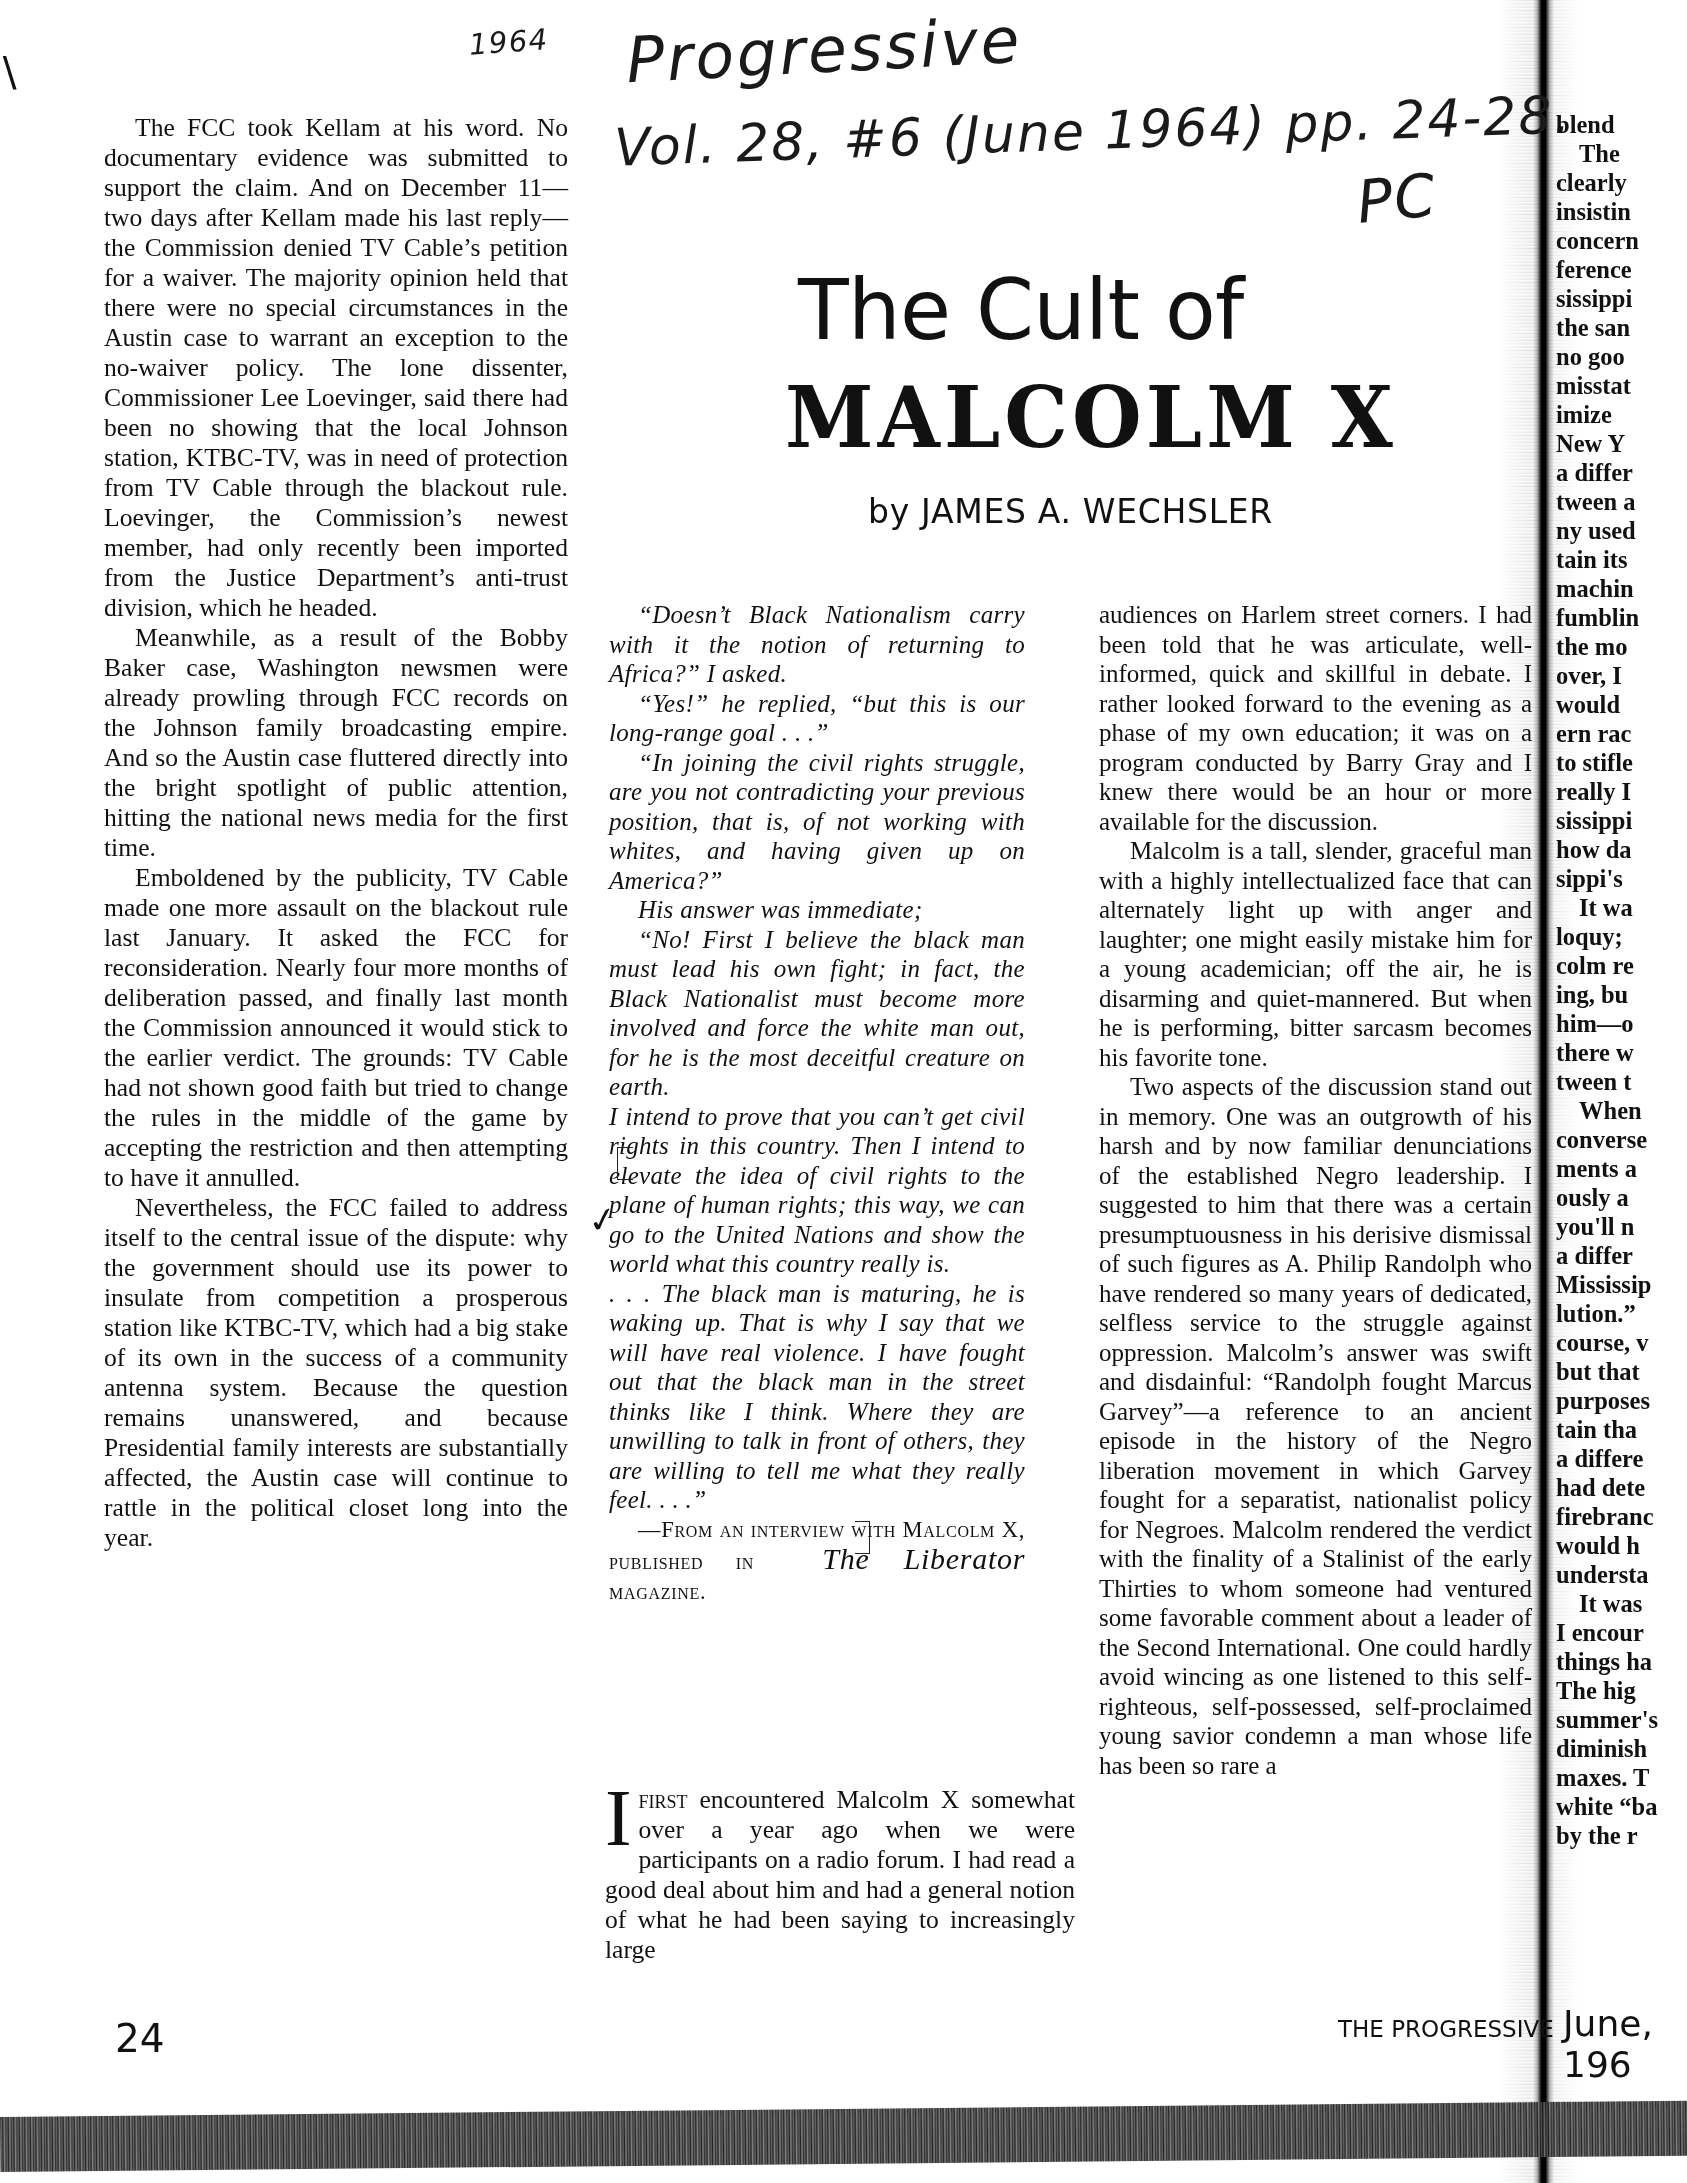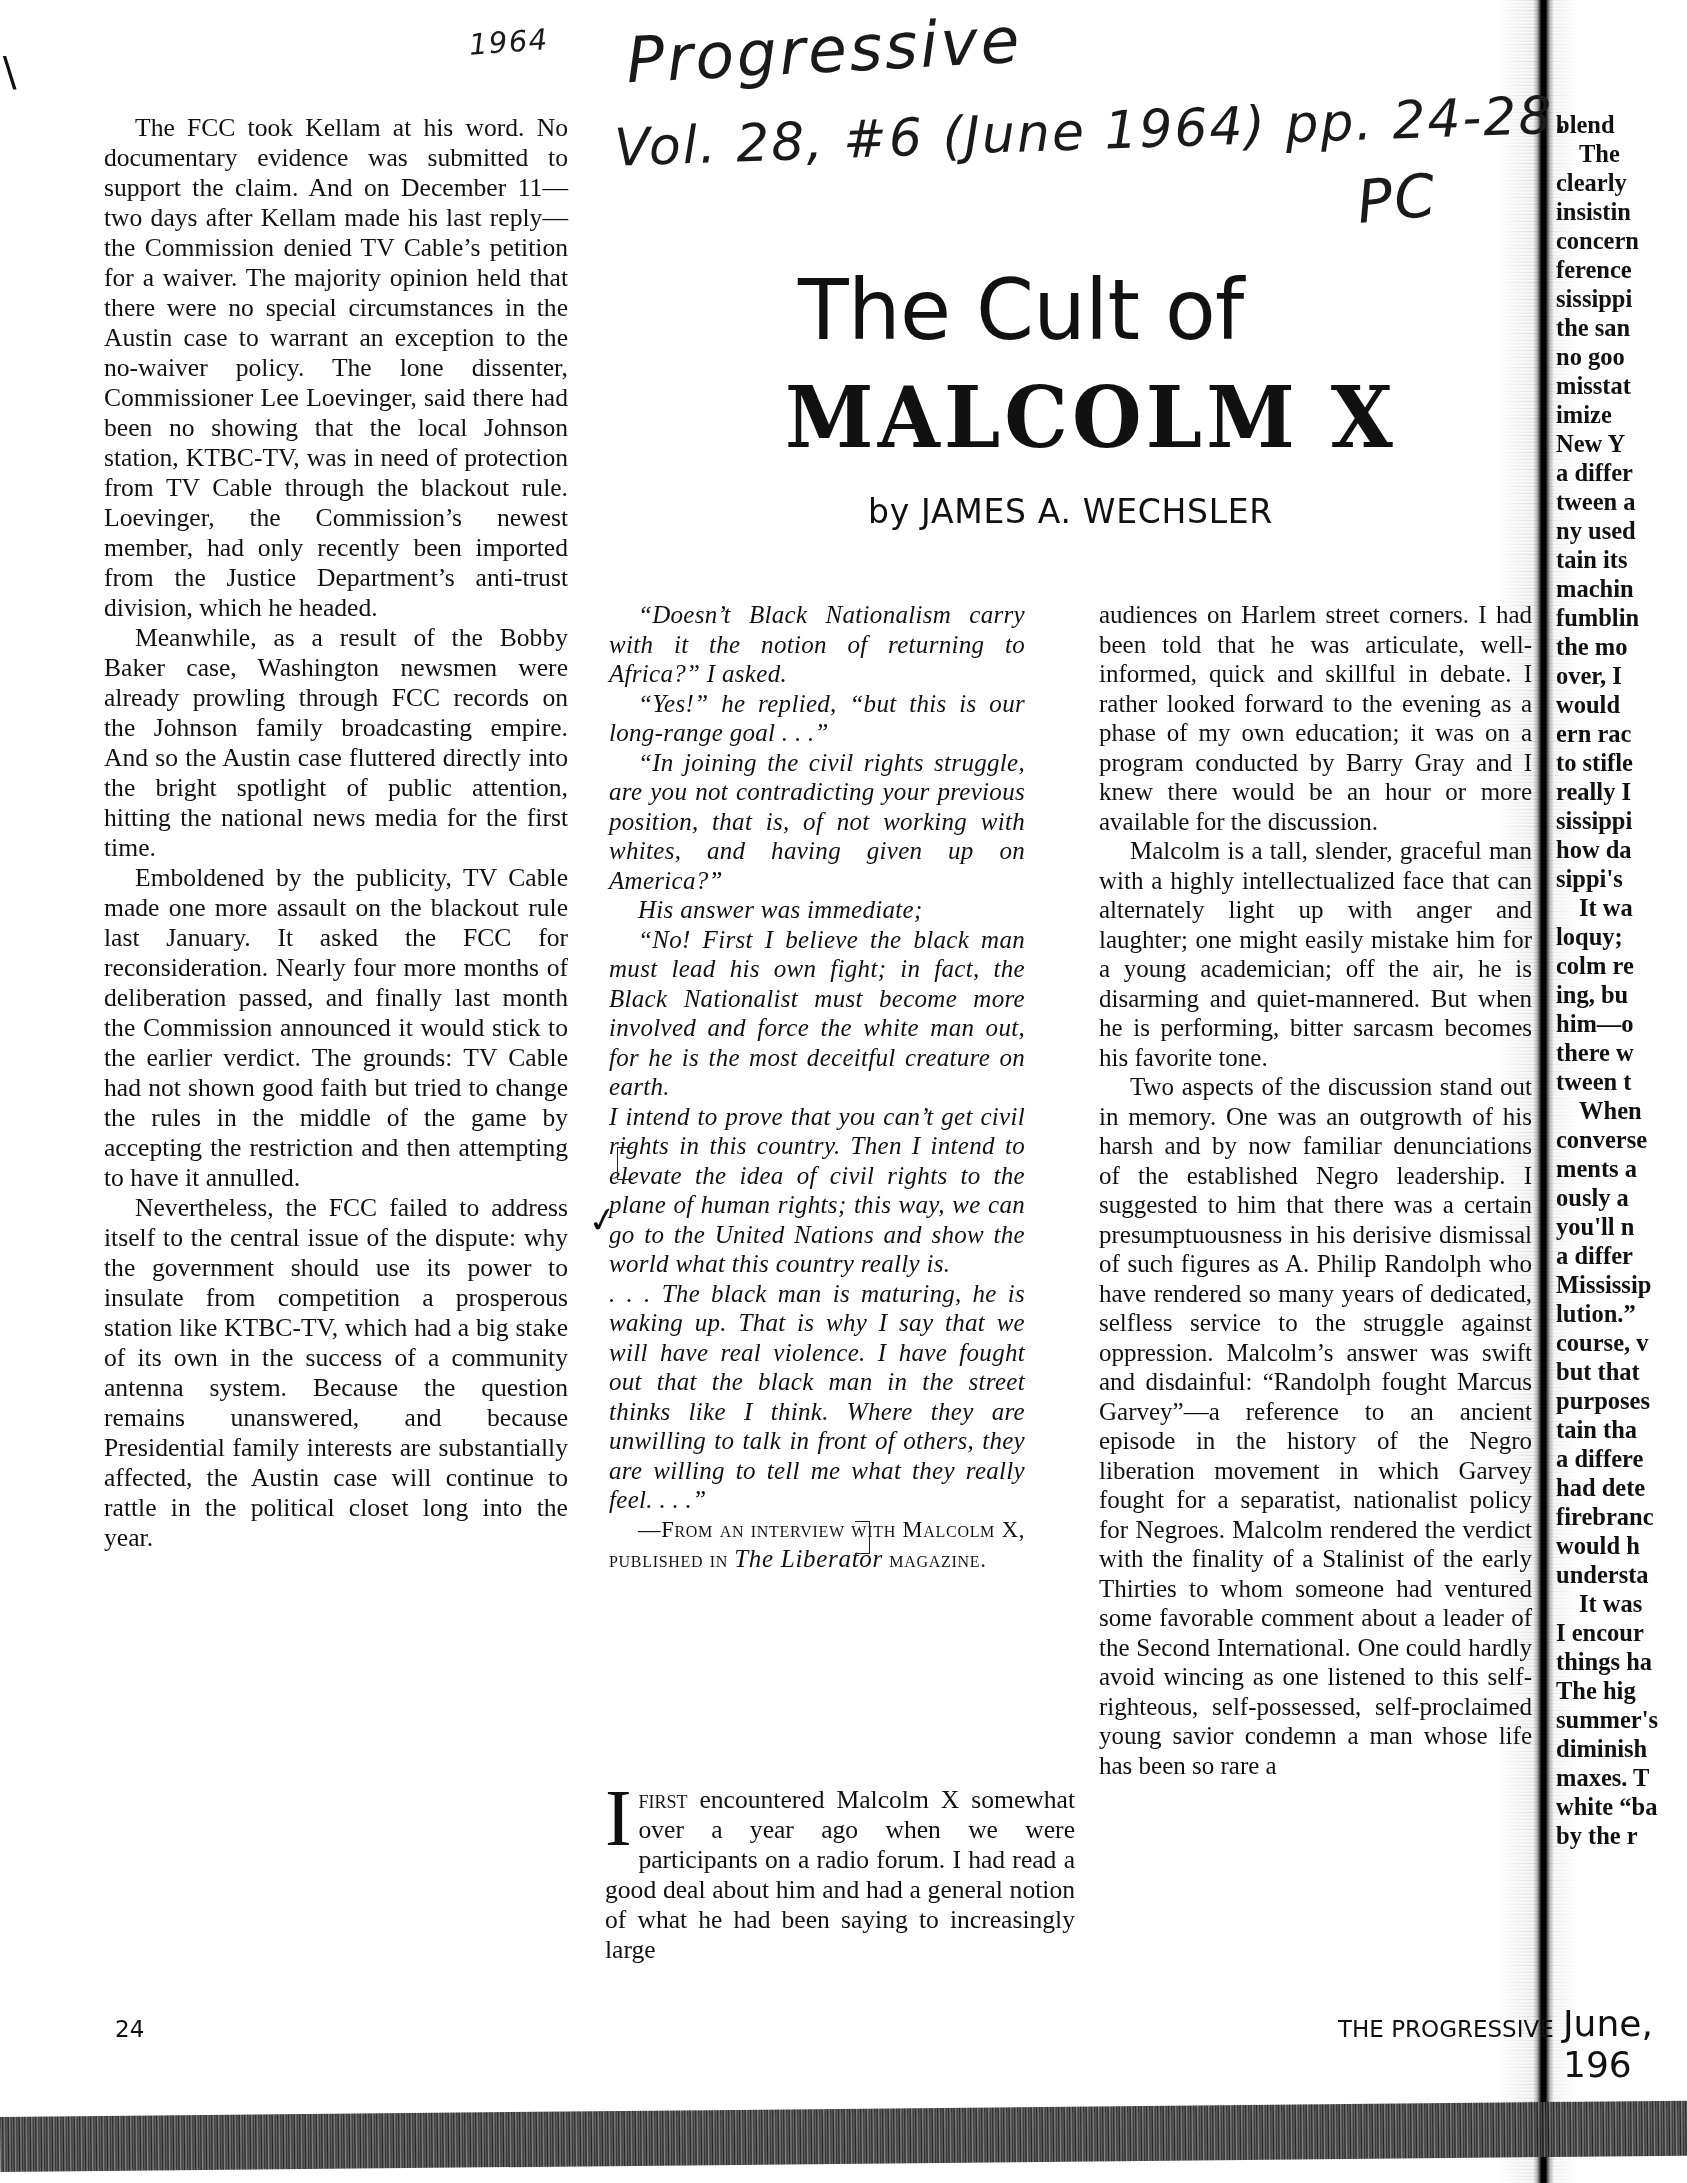--- a/index.html
+++ b/index.html
@@ -15,36 +15,36 @@
 
   
   .col { position: absolute; font-size: 25.6px; line-height: 30px; text-align: justify; }
   .col p { margin: 0; text-indent: 0; }
   .col p.ind { text-indent: 31px; }
   .col-left { left: 104px; top: 113px; width: 464px; }
   .col-quote { left: 609px; top: 600px; width: 416px; font-style: italic; font-size: 25px; line-height: 29.5px; letter-spacing: 0.3px; }
   .col-quote p.ind { text-indent: 29px; }
   .attrib { font-style: normal; font-size: 22.5px; letter-spacing: 0.7px; }
   .attrib .sc { font-variant: small-caps; }
-  .attrib em { font-style: italic; font-size: 25px; }
+  .attrib em { font-style: italic; font-size: 30px; margin-left: 36px; }
   .col-mid-body { left: 605px; top: 1785px; width: 470px; }
   .dropcap { float: left; font-size: 80px; line-height: 60px; margin: 2.7px 6.8px 0 0; }
   .smallcaps { font-variant: small-caps; }
   .col-right { left: 1099px; top: 600px; width: 433px; font-size: 25px; line-height: 29.5px; }
   .col-far { left: 1556px; top: 110px; width: 164px; font-size: 24.5px; line-height: 29px; font-weight: bold; white-space: nowrap; overflow: hidden; }
   .col-far div { height: 29px; }
   .col-far .ind { padding-left: 23px; }
 
   
   .title-1 { left: 798px; top: 266px; width: 545px; font-family: "DejaVu Sans", sans-serif; font-size: 83px; line-height: 89px; letter-spacing: -0.7px; }
   .title-2 { left: 784px; top: 374px; width: 614px; text-align: center; font-family: "DejaVu Serif", serif; font-weight: 900; font-size: 80px; line-height: 89px; letter-spacing: 4.1px; transform: scaleY(1.05); }
   .byline { left: 798px; top: 492px; width: 545px; text-align: center; font-family: "DejaVu Sans", sans-serif; font-size: 33px; letter-spacing: 0.7px; }
 
   
-  .folio { left: 115px; top: 2016px; font-family: "DejaVu Sans", sans-serif; font-size: 23px; }
+  .folio { left: 115px; top: 2016px; font-family: "DejaVu Sans", sans-serif; font-size: 39px; }
   .running-foot { left: 1338px; top: 2016px; font-family: "DejaVu Sans", sans-serif; font-size: 23px; letter-spacing: 0px; }
   .running-date { left: 1563px; top: 2003px; font-family: "DejaVu Sans", sans-serif; font-size: 36px; }
 
   
   .gutter { left: 1533px; top: 0; width: 20.5px; height: 2183px; background: linear-gradient(90deg, rgba(0,0,0,0) 0%, rgba(0,0,0,0.25) 20%, #000 40%, #000 60%, rgba(0,0,0,0.25) 80%, rgba(0,0,0,0) 100%); }
   .gutter-haze { left: 1497px; top: 0; width: 82px; height: 2183px; background: repeating-linear-gradient(0deg, rgba(0,0,0,0.08) 0px, rgba(0,0,0,0.02) 2px, rgba(0,0,0,0.12) 3.4px); mask: linear-gradient(90deg, transparent, #000 40%, #000 60%, transparent); -webkit-mask: linear-gradient(90deg, transparent, #000 40%, #000 60%, transparent); }
   .bottom-band { left: 0; top: 2117px; width: 1688px; height: 55px; background: repeating-linear-gradient(90deg, #222 0px, #555 1.4px, #111 2.7px, #777 4.1px, #333 5.5px); transform: rotate(-0.55deg); transform-origin: left top; opacity: 0.92; }
 
   
   .bracket-open { left: 617px; top: 1147px; width: 15px; height: 31px; border: 1.4px solid #222; border-right: none; }

